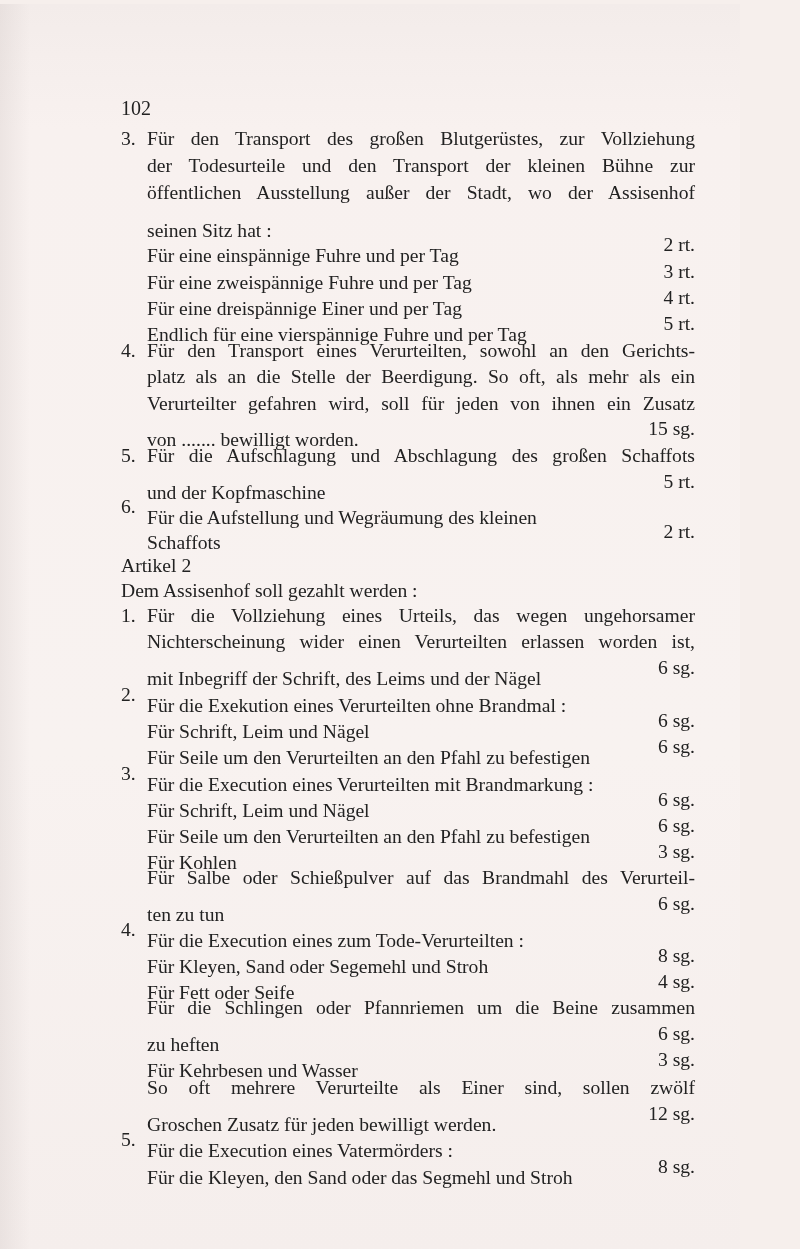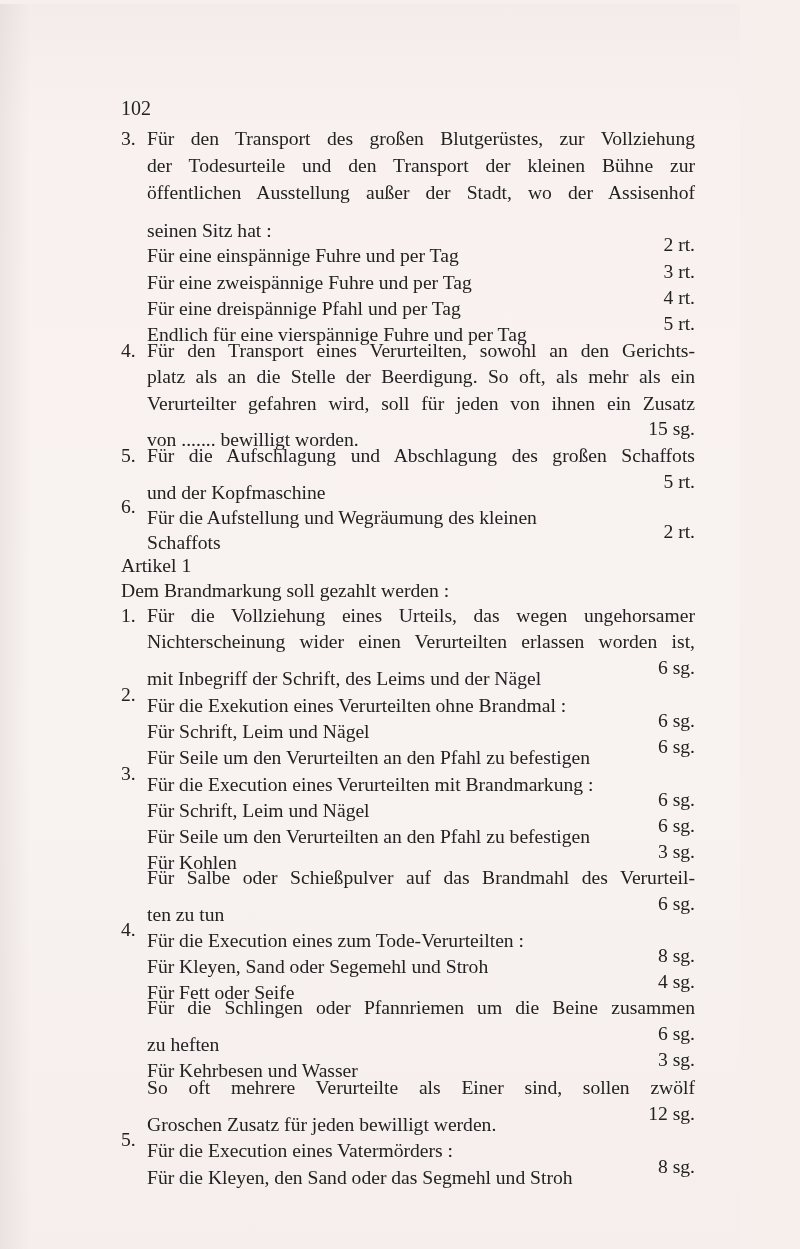--- a/index.html
+++ b/index.html
@@ -56,21 +56,21 @@
     </div>
     <div class="line" style="top:229px">
       <span class="txt">Für eine einspännige Fuhre und per Tag</span>
       <span class="amt">2 rt.</span>
     </div>
     <div class="line" style="top:256px">
       <span class="txt">Für eine zweispännige Fuhre und per Tag</span>
       <span class="amt">3 rt.</span>
     </div>
     <div class="line" style="top:282px">
-      <span class="txt">Für eine dreispännige Pfahl und per Tag</span>
+      <span class="txt">Für eine dreispännige Einer und per Tag</span>
       <span class="amt">4 rt.</span>
     </div>
     <div class="line" style="top:308px">
       <span class="txt">Endlich für eine vierspännige Fuhre und per Tag</span>
       <span class="amt">5 rt.</span>
     </div>
     <div class="line" style="top:335px">
       <span class="num">4.</span>
       <span class="just">Für den Transport eines Verurteilten, sowohl an den Gerichts-</span>
     </div>
@@ -96,24 +96,24 @@
       <span class="num">6.</span>
       <span class="txt">Für die Aufstellung und Wegräumung des kleinen</span>
     </div>
     <div class="line" style="top:516px">
       <span class="txt">Schaffots</span>
       <span class="amt">2 rt.</span>
     </div>
   </div>
 
   <div class="line" style="top:550px">
-    <span class="txt0">Artikel 1</span>
+    <span class="txt0">Artikel 2</span>
   </div>
   <div class="line" style="top:575px">
-    <span class="txt0">Dem Brandmarkung soll gezahlt werden :</span>
+    <span class="txt0">Dem Assisenhof soll gezahlt werden :</span>
   </div>
 
   <div>
     <div class="line" style="top:600px">
       <span class="num">1.</span>
       <span class="just">Für die Vollziehung eines Urteils, das wegen ungehorsamer</span>
     </div>
     <div class="line" style="top:626px">
       <span class="just">Nichterscheinung wider einen Verurteilten erlassen worden ist,</span>
     </div>

